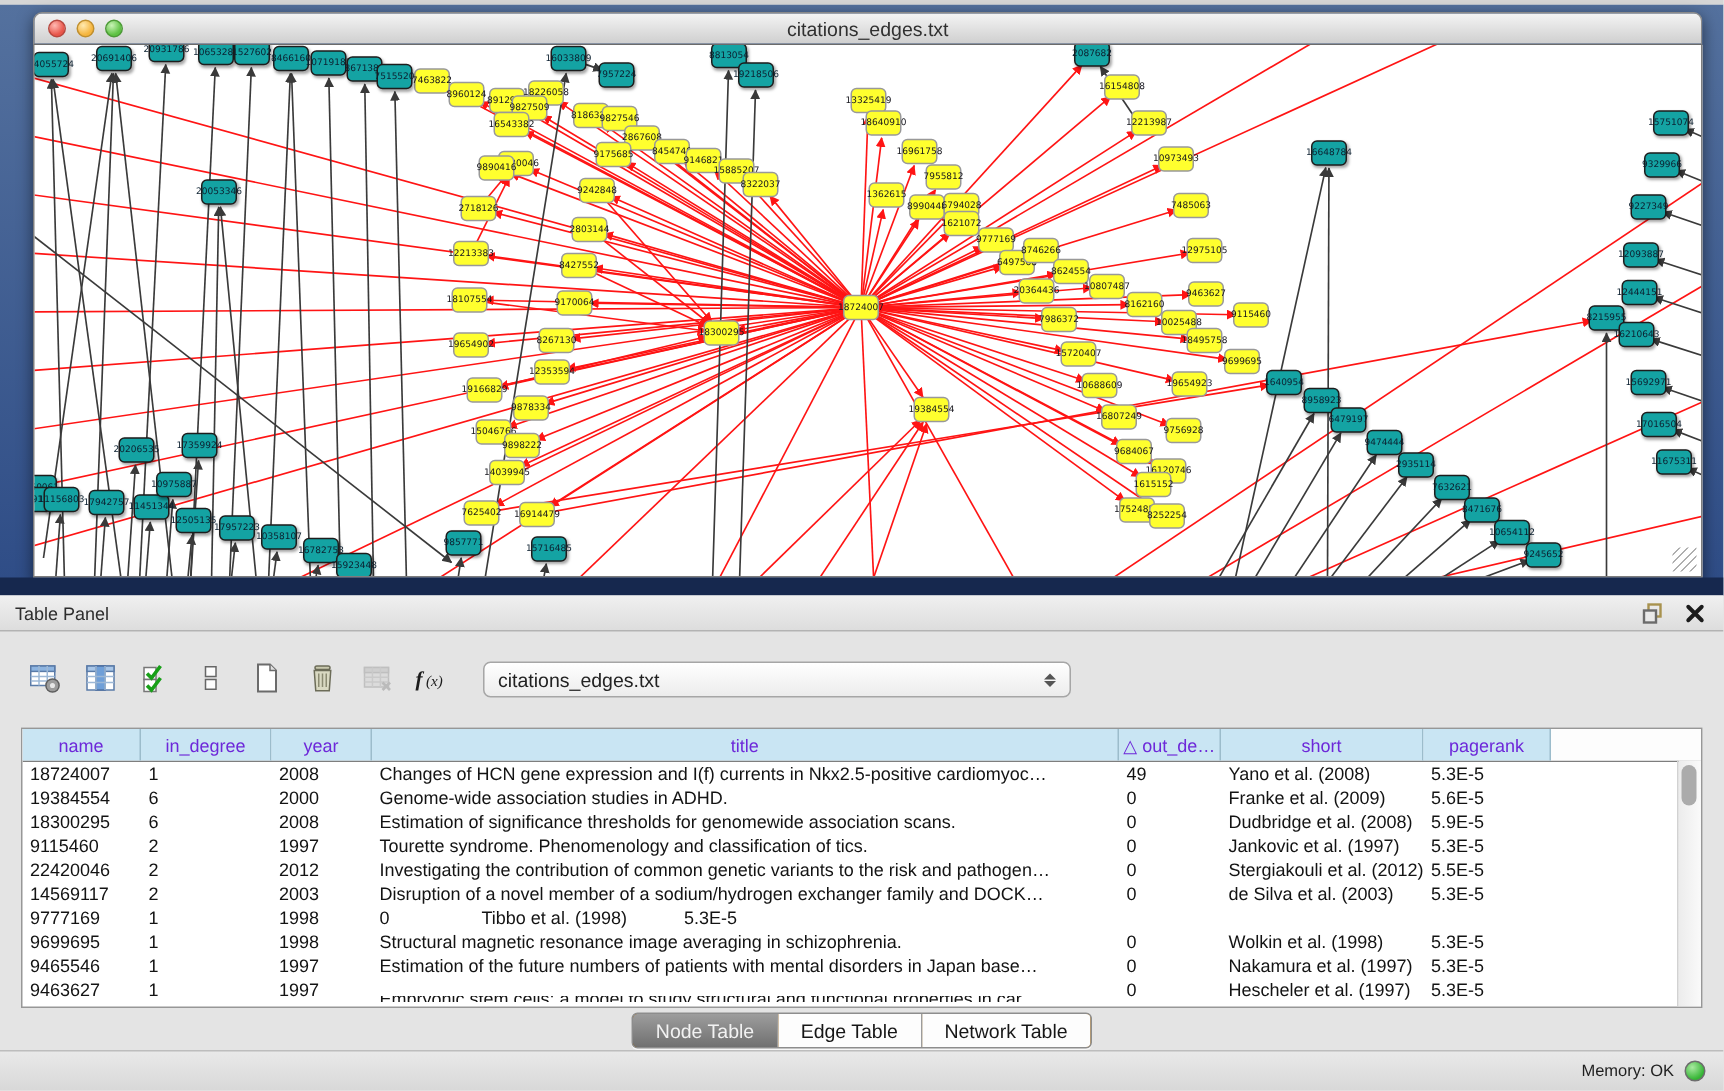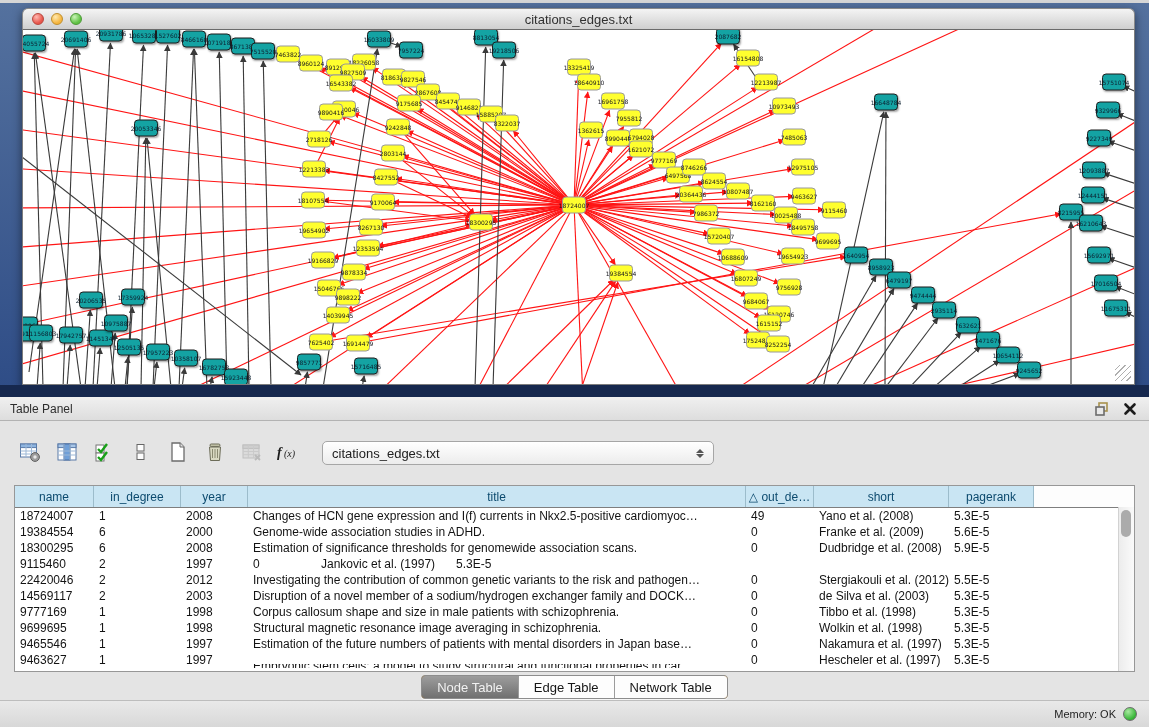--- a/index.html
+++ b/index.html
@@ -48,21 +48,21 @@
     font-size:13px;color:#222;box-sizing:border-box;box-shadow:0 1px 1px rgba(255,255,255,.8) inset;}
   .dd-arrows{margin-left:auto;display:flex;flex-direction:column;gap:1px;align-items:center;}
   .dd-arrows i{width:0;height:0;border-left:4px solid transparent;border-right:4px solid transparent;display:block;}
   .dd-arrows i.up{border-bottom:4px solid #555;}
   .dd-arrows i.down{border-top:4px solid #555;}
 
   .table-wrap{position:absolute;left:14px;top:88px;width:1121px;height:187px;background:#fff;
     border:1px solid #979797;box-sizing:border-box;overflow:hidden;}
   .thead{display:flex;height:21px;border-bottom:1px solid #7e7e7e;background:#fff;}
   .th{background:#c9e5f3;border-right:1px solid #9cbccb;box-sizing:border-box;display:flex;
-    align-items:center;justify-content:center;font-size:12px;color:#0c4a6e;overflow:hidden;white-space:nowrap;flex:none;}
+    align-items:center;justify-content:center;font-size:12px;color:#6d28d9;overflow:hidden;white-space:nowrap;flex:none;}
   .th.filler{background:#fdfdfd;border-right:none;flex:1;}
   .trow{display:flex;height:16px;}
   .td{box-sizing:border-box;padding:0 0 0 5px;font-size:12px;color:#131313;display:flex;align-items:center;
       overflow:hidden;white-space:nowrap;flex:none;}
   .vscroll{position:absolute;right:0;top:21px;bottom:0;width:15px;background:linear-gradient(to right,#ececec,#fafafa);
       border-left:1px solid #d2d2d2;}
   .vthumb{position:absolute;left:2px;top:3px;width:10px;height:27px;border-radius:6px;background:#ababab;}
 
   .tabsbar{position:absolute;left:0;top:277px;width:100%;height:26px;display:flex;justify-content:center;align-items:center;}
   .segmented{display:flex;height:22px;border:1px solid #8d8d8d;border-radius:4px;overflow:hidden;background:#a16207;
@@ -509,20 +509,21 @@
           <div class="td" style="width: 67px;">2008</div>
           <div class="td" style="width: 498px;">Estimation of significance thresholds for genomewide association scans.</div>
           <div class="td" style="width: 68px;">0</div>
           <div class="td" style="width: 135px;">Dudbridge et al. (2008)</div>
           <div class="td" style="width: 85px;">5.9E-5</div>
         </div>
         <div class="trow">
           <div class="td" style="width: 79px;">9115460</div>
           <div class="td" style="width: 87px;">2</div>
           <div class="td" style="width: 67px;">1997</div>
+          <div class="td" style="width: 498px;">Tourette syndrome. Phenomenology and classification of tics.</div>
           <div class="td" style="width: 68px;">0</div>
           <div class="td" style="width: 135px;">Jankovic et al. (1997)</div>
           <div class="td" style="width: 85px;">5.3E-5</div>
         </div>
         <div class="trow">
           <div class="td" style="width: 79px;">22420046</div>
           <div class="td" style="width: 87px;">2</div>
           <div class="td" style="width: 67px;">2012</div>
           <div class="td" style="width: 498px;">Investigating the contribution of common genetic variants to the risk and pathogen…</div>
           <div class="td" style="width: 68px;">0</div>
@@ -535,21 +536,20 @@
           <div class="td" style="width: 67px;">2003</div>
           <div class="td" style="width: 498px;">Disruption of a novel member of a sodium/hydrogen exchanger family and DOCK…</div>
           <div class="td" style="width: 68px;">0</div>
           <div class="td" style="width: 135px;">de Silva et al. (2003)</div>
           <div class="td" style="width: 85px;">5.3E-5</div>
         </div>
         <div class="trow">
           <div class="td" style="width: 79px;">9777169</div>
           <div class="td" style="width: 87px;">1</div>
           <div class="td" style="width: 67px;">1998</div>
-          <div class="td" style="width: 498px;">Corpus callosum shape and size in male patients with schizophrenia.</div>
           <div class="td" style="width: 68px;">0</div>
           <div class="td" style="width: 135px;">Tibbo et al. (1998)</div>
           <div class="td" style="width: 85px;">5.3E-5</div>
         </div>
         <div class="trow">
           <div class="td" style="width: 79px;">9699695</div>
           <div class="td" style="width: 87px;">1</div>
           <div class="td" style="width: 67px;">1998</div>
           <div class="td" style="width: 498px;">Structural magnetic resonance image averaging in schizophrenia.</div>
           <div class="td" style="width: 68px;">0</div>

